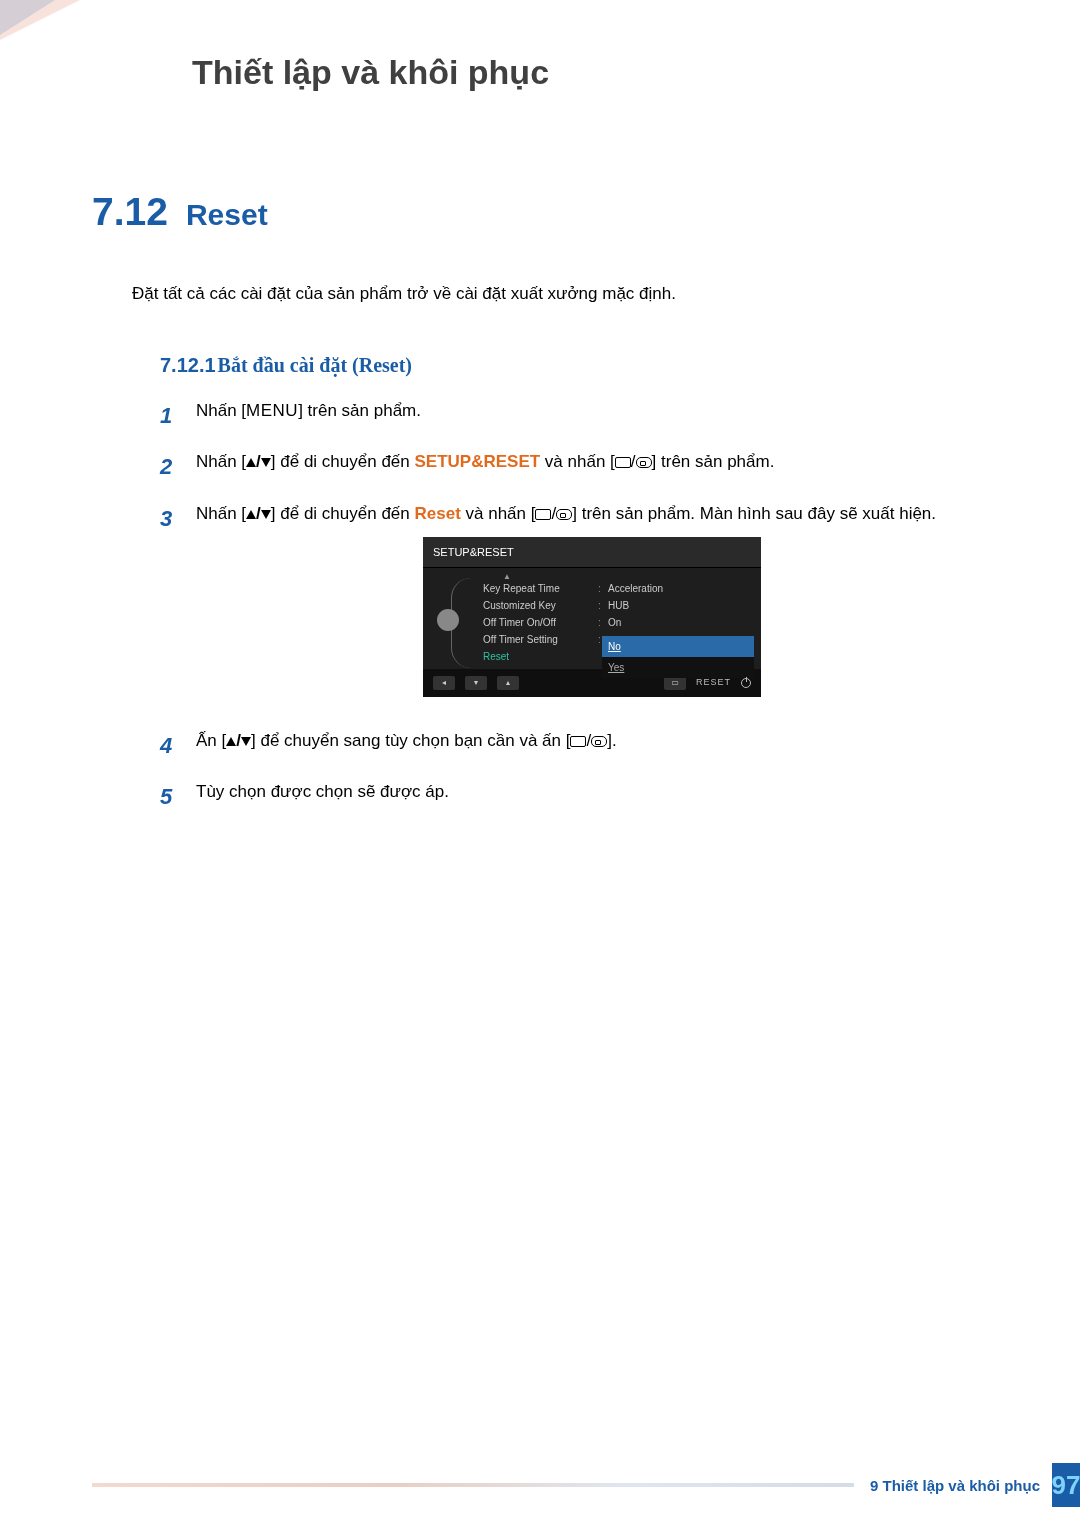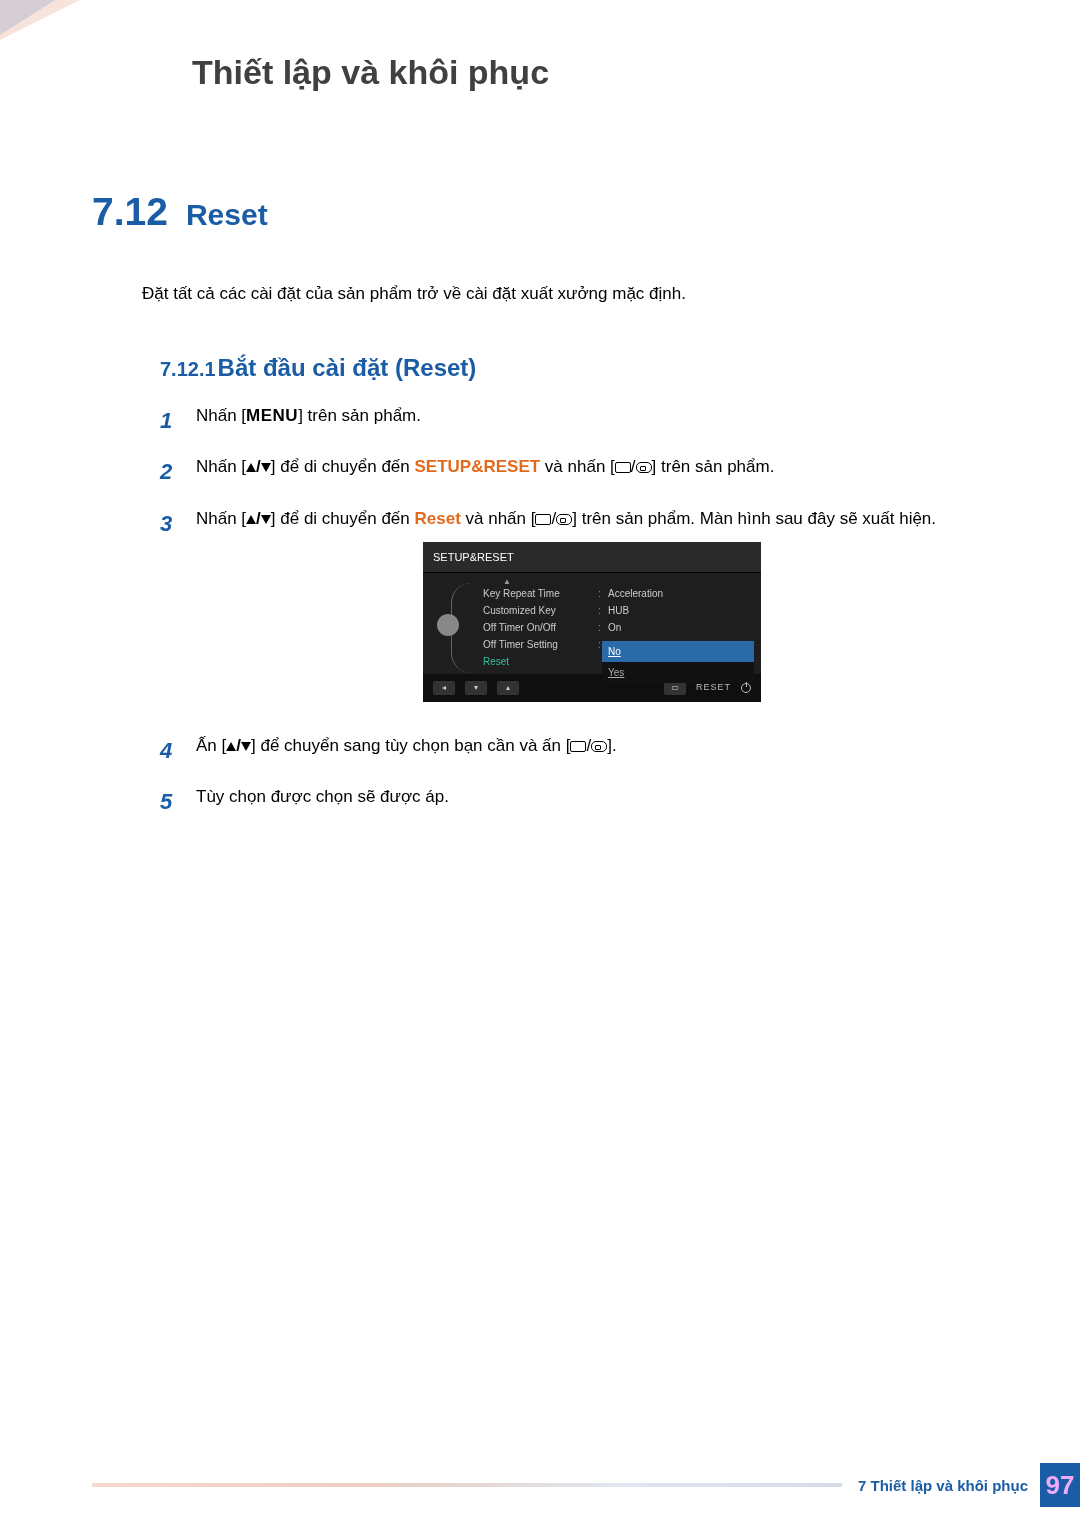--- a/index.html
+++ b/index.html
@@ -59,48 +59,48 @@
     font-weight: bold;
     color: #1a5da6;
   }
   .section-title {
     font-size: 30px;
     font-weight: bold;
     color: #1a5da6;
   }
   .intro {
     font-size: 17px;
-    margin-left: 50px;
+    margin-left: 40px;
     margin-bottom: 50px;
     color: #000;
   }
   .subheading {
     display: flex;
     align-items: baseline;
     gap: 2px;
     margin-left: 68px;
     margin-bottom: 20px;
   }
   .sub-num { font-size: 20px; font-weight: bold; color: #1a5da6; }
-  .sub-title { font-size: 24px; font-weight: bold; color: #1a5da6; }
+  .sub-title { font-size: 20px; font-weight: bold; color: #1a5da6; font-family: Liberation Serif, serif; }
   .steps { margin-left: 68px; }
   .step { display: flex; gap: 16px; margin-bottom: 14px; font-size: 17px; line-height: 1.7; }
   .step-num {
     font-size: 22px;
     font-style: italic;
     font-weight: bold;
     color: #1a5da6;
     min-width: 20px;
   }
   .step-text { flex: 1; color: #000; }
   .bold-orange { color: #e26a1c; font-weight: bold; }
   .menu-key {
     display: inline-block;
     font-family: "Arial Narrow", Arial, sans-serif;
-    font-weight: bold;
+    font-weight: normal;
     letter-spacing: 0.5px;
   }
   .arrow-key {
     display: inline-flex;
     align-items: center;
     font-weight: bold;
   }
   .tri-up {
     display: inline-block;
     width: 0; height: 0;
@@ -268,24 +268,24 @@
     background: linear-gradient(to right, #f4d9ce, #e9cfc3 40%, #dfe6ef 70%, #d5dce5);
   }
   .footer-text {
     font-size: 15px;
     font-weight: bold;
     color: #1a5da6;
     padding: 0 12px 0 16px;
     white-space: nowrap;
   }
   .page-num-box {
-    width: 40px;
+    width: 28px;
     height: 44px;
     background: #1a5da6;
-    color: #f0abfc;
+    color: #7dd3fc;
     font-size: 26px;
     font-weight: bold;
     display: flex;
     align-items: center;
     justify-content: center;
   }
 </style>
 </head>
 <body>
 
@@ -390,15 +390,15 @@
     <div class="step">
       <span class="step-num">5</span>
       <span class="step-text">Tùy chọn được chọn sẽ được áp.</span>
     </div>
 
   </div>
 </div>
 
 <div class="footer">
   <div class="grad-bar"></div>
-  <div class="footer-text">7 Thiết lập và khôi phục</div>
+  <div class="footer-text">9 Thiết lập và khôi phục</div>
   <div class="page-num-box">97</div>
 </div>
 
 </body></html>

